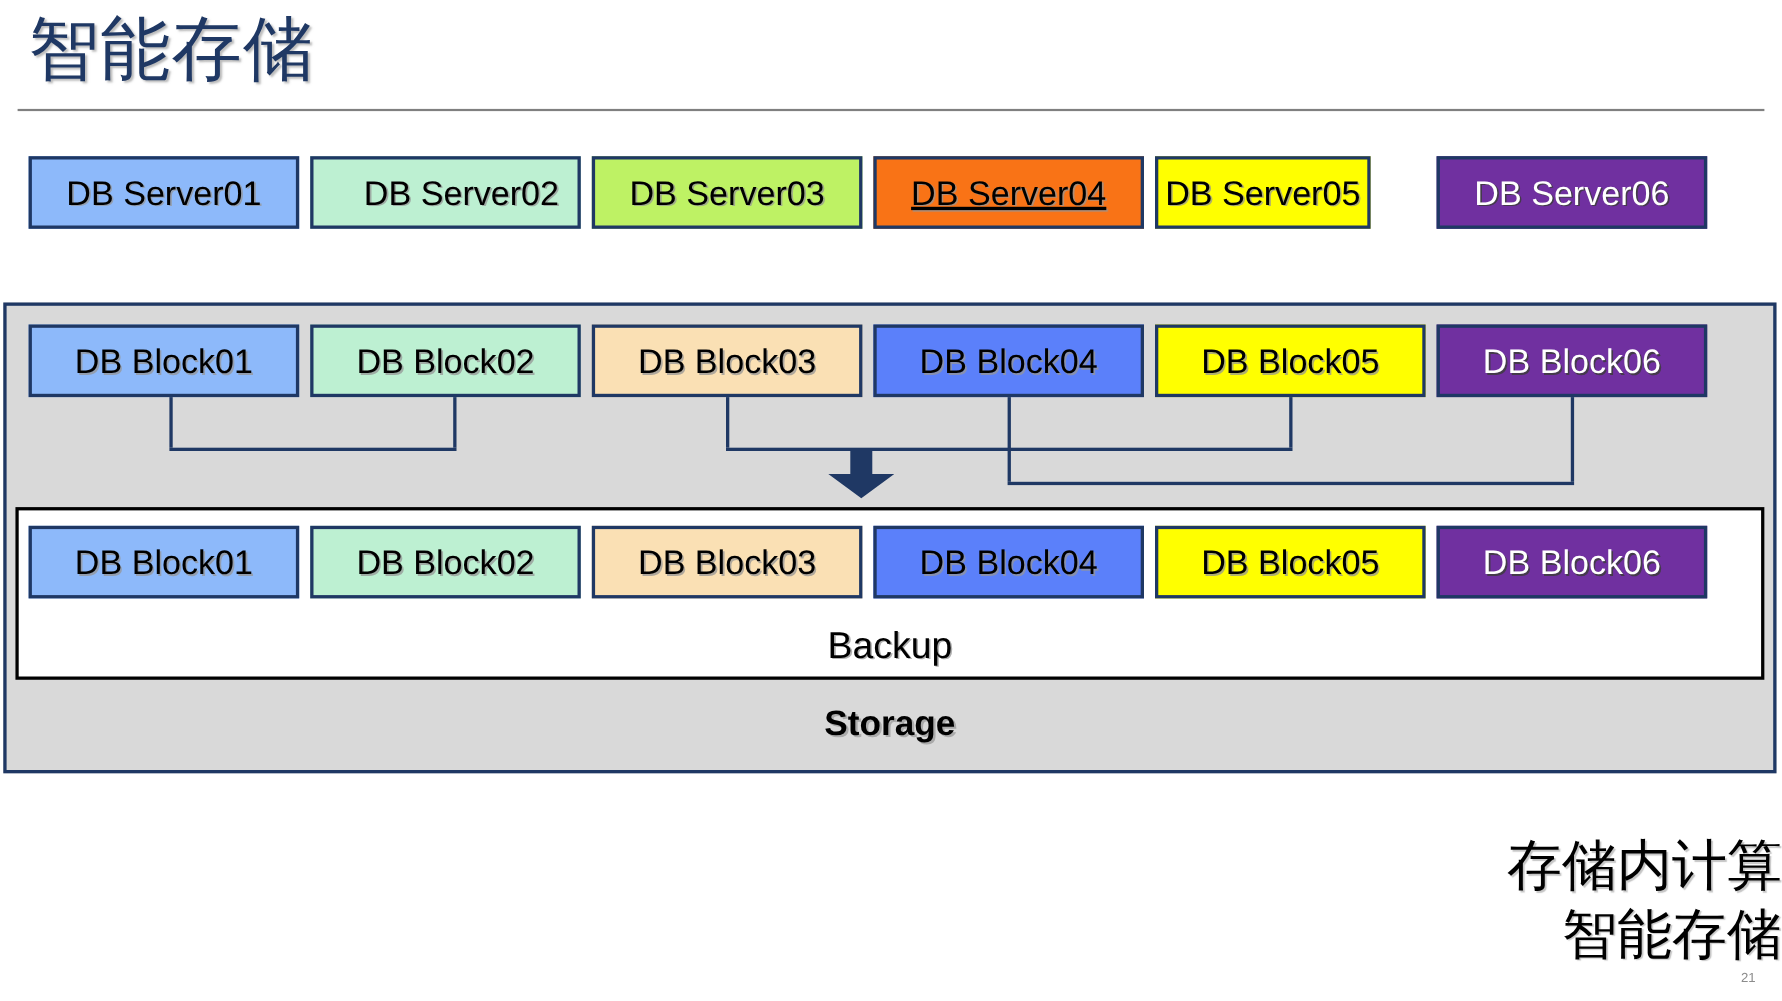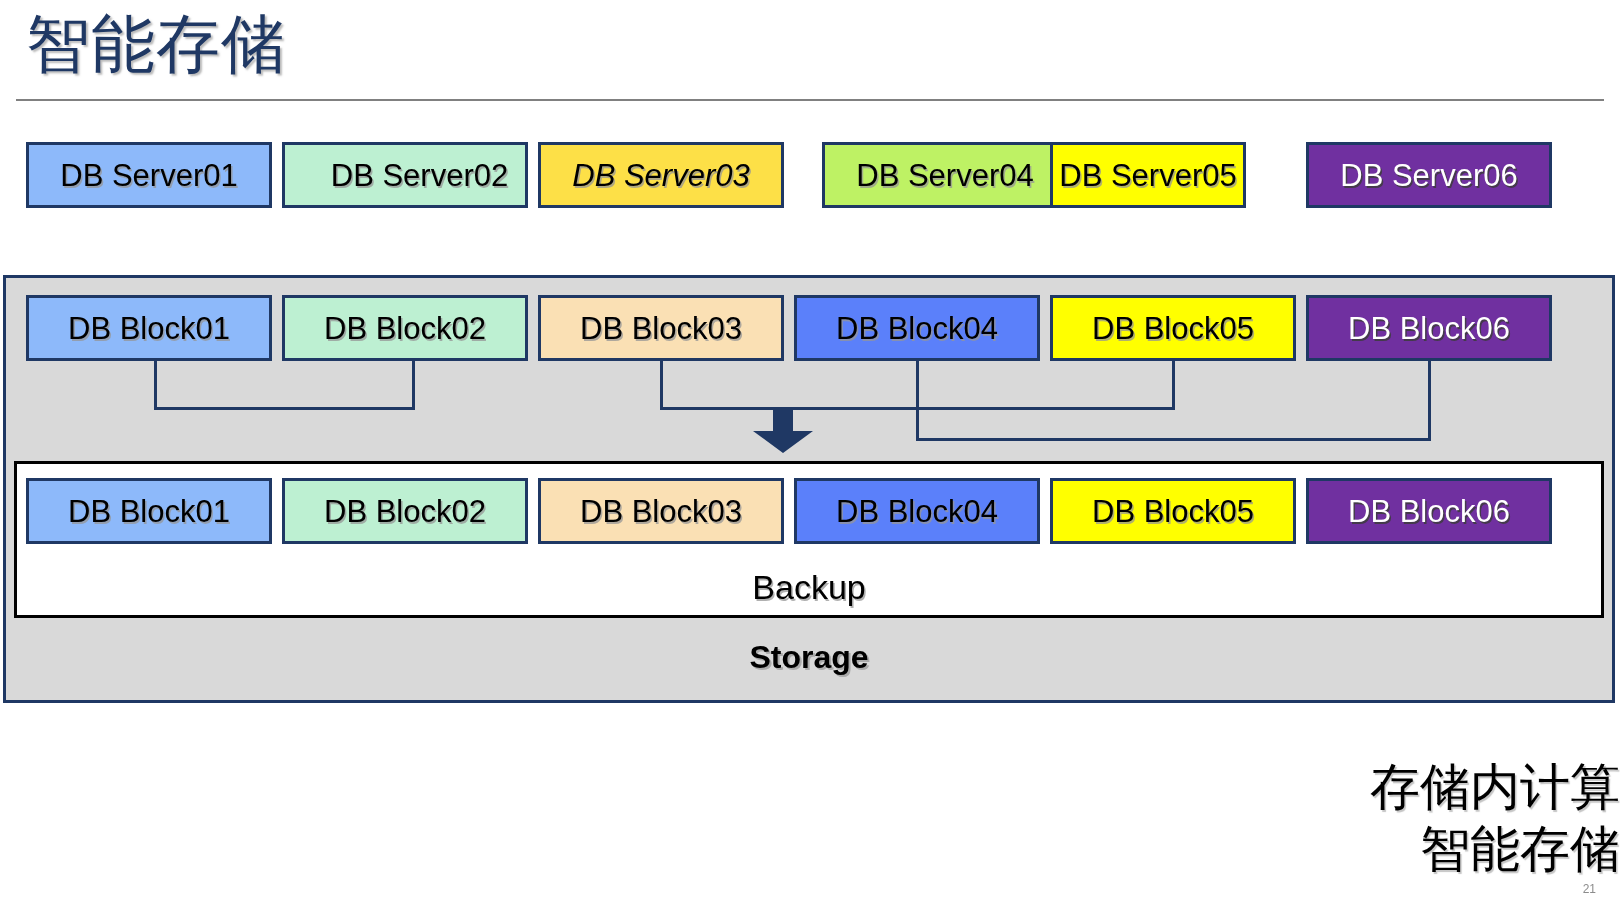--- a/index.html
+++ b/index.html
@@ -157,24 +157,24 @@
 <div id="slide-title">智能存储</div>
 <div id="title-rule"></div>
 
 <div id="server-row">
     <div class="box" style="left: 26px; width: 246px; background: rgb(141, 185, 250);">
       <span>DB Server01</span>
     </div>
     <div class="box" style="left: 282px; width: 246px; background: rgb(189, 240, 210); padding-left: 29px;">
       <span>DB Server02</span>
     </div>
-    <div class="box" style="left: 538px; width: 246px; background: #fde047; font-style: italic;">
+    <div class="box" style="left: 538px; width: 246px; background: #bef264;">
       <span>DB Server03</span>
     </div>
-    <div class="box" style="left: 822px; width: 246px; background: #bef264;">
+    <div class="box" style="left: 794px; width: 246px; background: #f97316; text-decoration: underline;">
       <span>DB Server04</span>
     </div>
     <div class="box" style="left: 1050px; width: 196px; background: rgb(255, 255, 0);">
       <span>DB Server05</span>
     </div>
     <div class="box dark-fill" style="left: 1306px; width: 246px; background: rgb(112, 48, 160);">
       <span>DB Server06</span>
     </div>
   </div>
 

